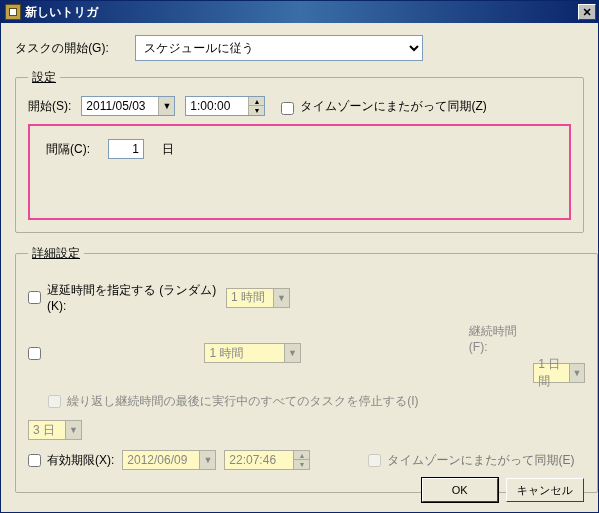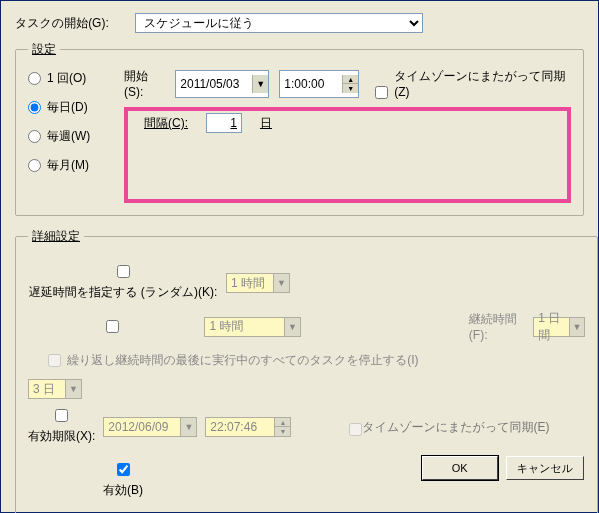--- a/index.html
+++ b/index.html
@@ -59,21 +59,21 @@
     padding: 12px 14px 10px 14px;
     height: calc(100% - 22px);
     position: relative;
   }
   .row { display: flex; align-items: center; margin-bottom: 8px; }
   .lbl { margin-right: 8px; }
   select.combo, input.txt {
     background: #fff;
     border: 1px solid #7f9db9;
     font-size: 12px;
-    height: 20px;
+    height: 26px;
     padding: 0 4px;
   }
   select.combo { padding-right: 16px; }
   fieldset {
     border: 1px solid #b0aea0;
     border-radius: 2px;
     padding: 10px 12px 12px 12px;
     margin: 0 0 12px 0;
   }
   legend { padding: 0 4px; color: #000; text-decoration: underline; }
@@ -103,21 +103,21 @@
     gap: 8px;
   }
   .start-row {
     display: flex;
     align-items: center;
     gap: 10px;
   }
   .spin {
     border: 1px solid #7f9db9;
     background:#fff;
-    height:28px;
+    height:20px;
     display:inline-flex;
     align-items:center;
   }
   .spin input {
     border:none; outline:none; height:18px; font-size:12px; padding:0 4px;
     width: 76px;
     background:transparent;
   }
   .spin .dd {
     width:16px;height:18px;
@@ -132,45 +132,44 @@
     border-left:1px solid #b0aea0;
   }
   .spin .updown div{
     width:15px;height:9px;background:#dcdac8;
     font-size:7px;text-align:center;line-height:9px;
     cursor:pointer;
     border-bottom:1px solid #b0aea0;
   }
   .spin .updown div:last-child{border-bottom:none;}
   .panel-box {
-    border: 4px solid #ec4899;
+    border: 2px solid #ec4899;
     flex: 1;
-    padding: 2px 16px;
+    padding: 13px 16px;
     min-height: 96px;
-    text-decoration: underline;
   }
   .panel-inner-row {
     display:flex;align-items:center;gap:18px;
   }
   .interval-input {
     width: 36px;
     text-align: right;
     border:1px solid #7f9db9;
     height:20px;
     padding:0 4px;
     font-size:12px;
   }
   .adv-row {
     display:flex;
     align-items:center;
     margin: 10px 0;
     gap: 8px;
   }
-  .adv-lbl { width: 190px; color:#000; display:flex; align-items:center; gap:6px;flex-direction:column;}
-  .adv-right { display:flex; align-items:flex-end; color:#777;}
+  .adv-lbl { width: 190px; color:#000; display:flex; align-items:center; gap:6px;}
+  .adv-right { display:flex; align-items:center; gap:6px; color:#777;}
   .disabled-combo {
     border:1px solid #b0aea0;
     background:#fef9c3;
     color:#888;
     height:20px;
     display:inline-flex;align-items:center;
     padding:0 0 0 4px;
   }
   .disabled-combo .dd {
     width:16px;height:18px;background:#dcdac8;
@@ -183,21 +182,21 @@
     border-left:1px solid #b0aea0;
     margin-left:auto;
   }
   .disabled-combo .updown div{
     width:15px;height:9px;background:#dcdac8;
     font-size:7px;text-align:center;line-height:9px;
     border-bottom:1px solid #b0aea0;
   }
   .disabled-combo .updown div:last-child{border-bottom:none;}
   .indent { margin-left:20px; color:#888; display:flex; align-items:center; gap:6px;}
-  .dur-label { margin-left:160px; color:#888; display:flex; align-items:center; gap:6px;}
+  .dur-label { margin-left:160px; color:#888; display:flex; align-items:flex-start; gap:6px;}
   .bottom-buttons {
     position:absolute;
     right:14px;
     bottom:10px;
     display:flex;
     gap:8px;
   }
   button.win {
     height: 24px;
     min-width: 76px;
@@ -210,49 +209,38 @@
     padding:0 10px;
   }
   button.win.default {
     outline:1px solid #000;
   }
 </style>
 </head>
 <body>
 
 <div class="window">
+  <div class="titlebar">
+    <span class="icon">
+        <span class="icon-inner"></span>
+      </span>
+    <span class="title-text">新しいトリガ</span>
+    <span class="close-btn">✕</span>
+  </div>
   <div class="content">
     <div class="row">
       <span class="lbl" style="width:112px;">タスクの開始(G):</span>
       <select class="combo" style="width:288px;">
         <option>スケジュールに従う</option>
       </select>
     </div>
 
     <fieldset>
       <legend>設定</legend>
       <div class="settings-body">
-        <div class="radio-col">
-          <label class="radio-row">
-            <input type="radio" name="sched" style="">
-            <span>1 回(O)</span>
-          </label>
-          <label class="radio-row">
-            <input type="radio" name="sched" checked="" style="">
-            <span>毎日(D)</span>
-          </label>
-          <label class="radio-row">
-            <input type="radio" name="sched" style="">
-            <span>毎週(W)</span>
-          </label>
-          <label class="radio-row">
-            <input type="radio" name="sched" style="">
-            <span>毎月(M)</span>
-          </label>
-        </div>
         <div class="right-panel">
           <div class="start-row">
             <span>開始(S):</span>
             <span class="spin">
               <input value="2011/05/03" style="">
               <span class="dd">▼</span>
             </span>
             <span class="spin">
               <input style="width: 62px;" value="1:00:00">
               <span class="updown">
@@ -293,21 +281,21 @@
       <div class="adv-row">
         <div class="adv-lbl">
           <input type="checkbox" style="">
         </div>
         <span class="disabled-combo" style="width:108px;">
           <span>1 時間</span>
           <span class="dd">▼</span>
         </span>
         <span class="dur-label">
           <span>継続時間(F):</span>
-          <span class="disabled-combo" style="width:58px;">
+          <span class="disabled-combo" style="width:58px;margin-top:40px;">
             <span>1 日間</span>
             <span class="dd">▼</span>
           </span>
         </span>
       </div>
 
       <div class="adv-row">
         <div class="indent">
           <input type="checkbox" disabled="" style="">
           <span>繰り返し継続時間の最後に実行中のすべてのタスクを停止する(I)</span>
@@ -336,26 +324,20 @@
               <div>▲</div>
               <div>▼</div>
             </span>
         </span>
         <span class="adv-right" style="margin-left:50px;">
           <input type="checkbox" disabled="" style="">
           <span>タイムゾーンにまたがって同期(E)</span>
         </span>
       </div>
 
-      <div class="adv-row" style="margin-top:18px;">
-        <div class="adv-lbl">
-          <input type="checkbox" checked="" style="">
-          <span>有効(B)</span>
-        </div>
-      </div>
     </fieldset>
 
     <div class="bottom-buttons">
       <button class="win default">OK</button>
       <button class="win">キャンセル</button>
     </div>
   </div>
 </div>
 
 </body></html>

